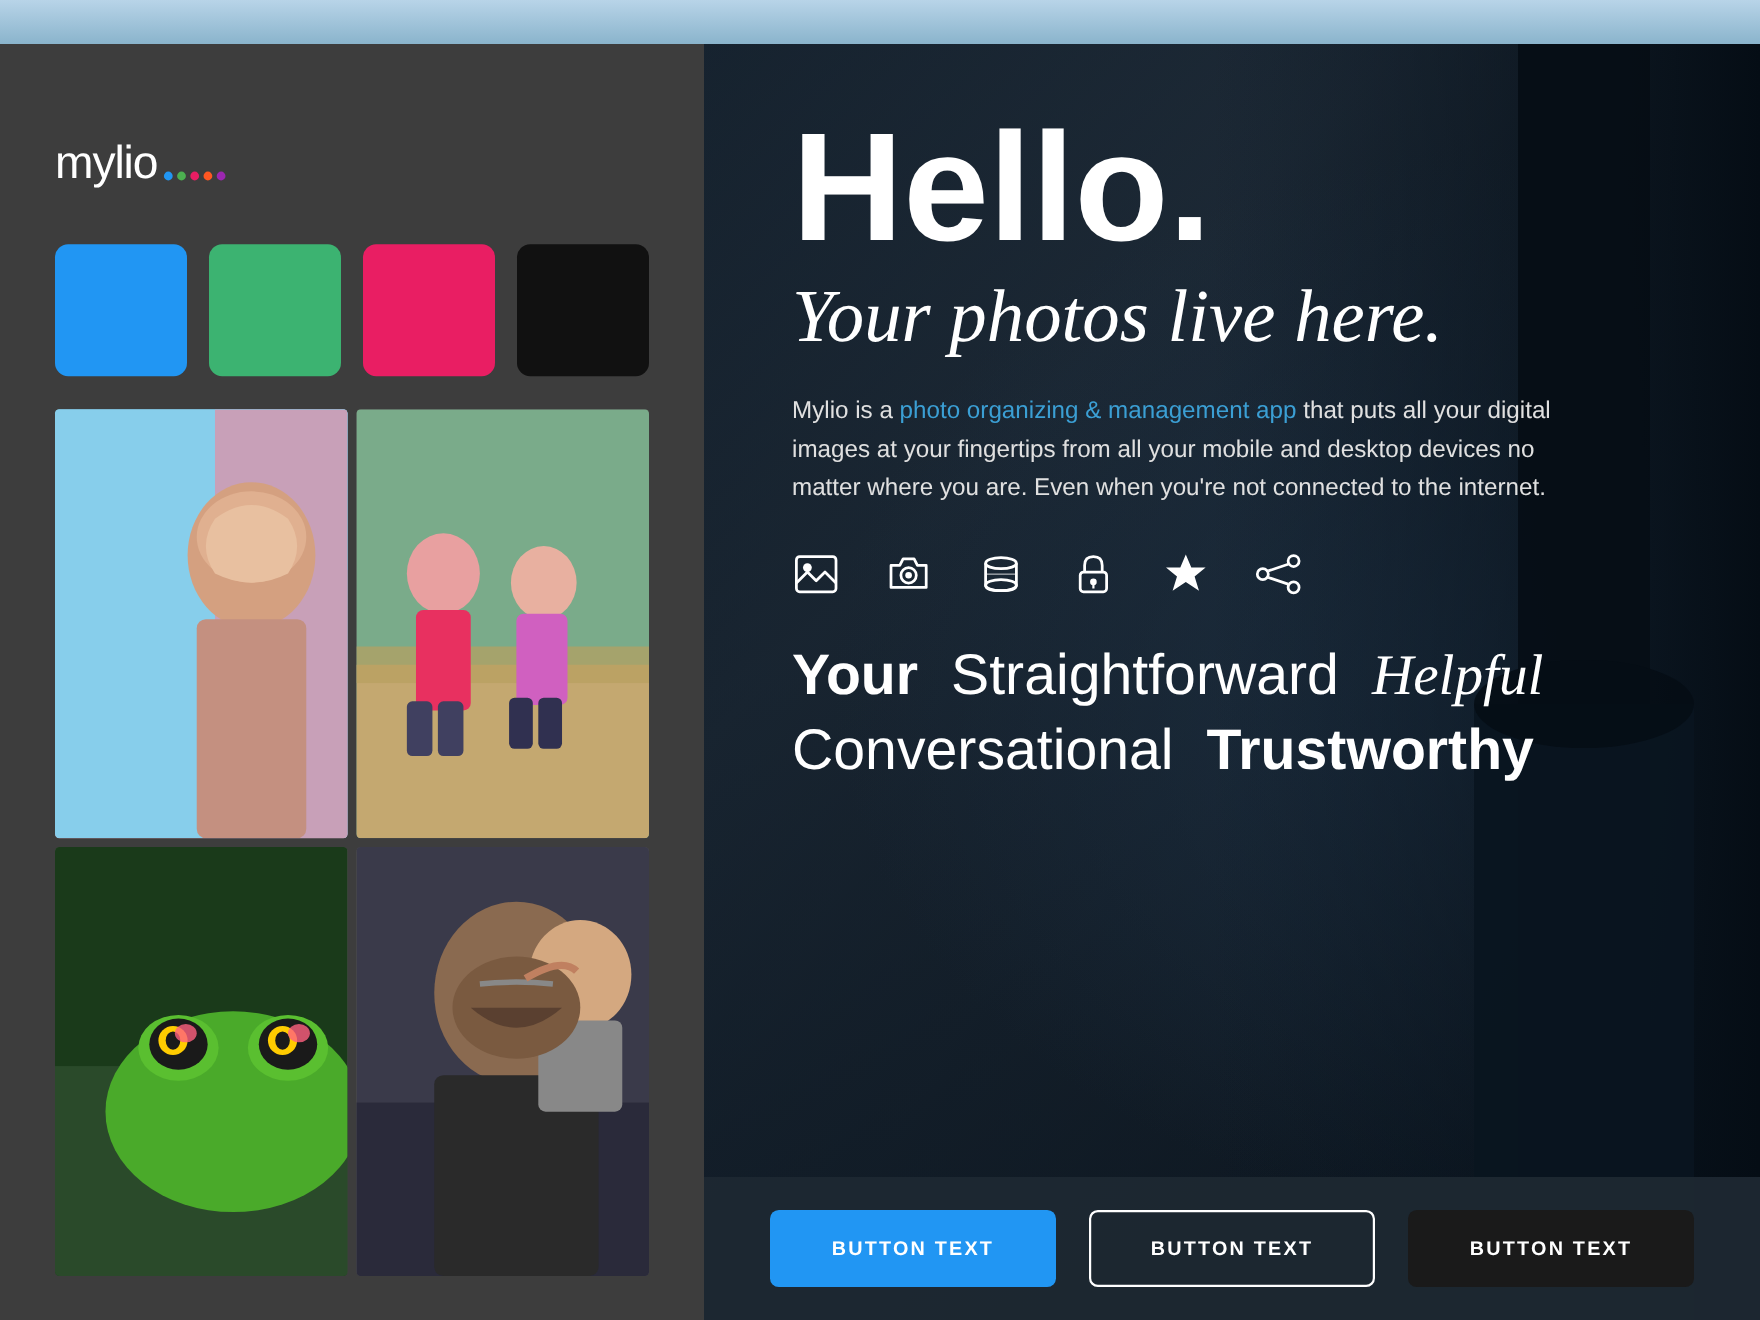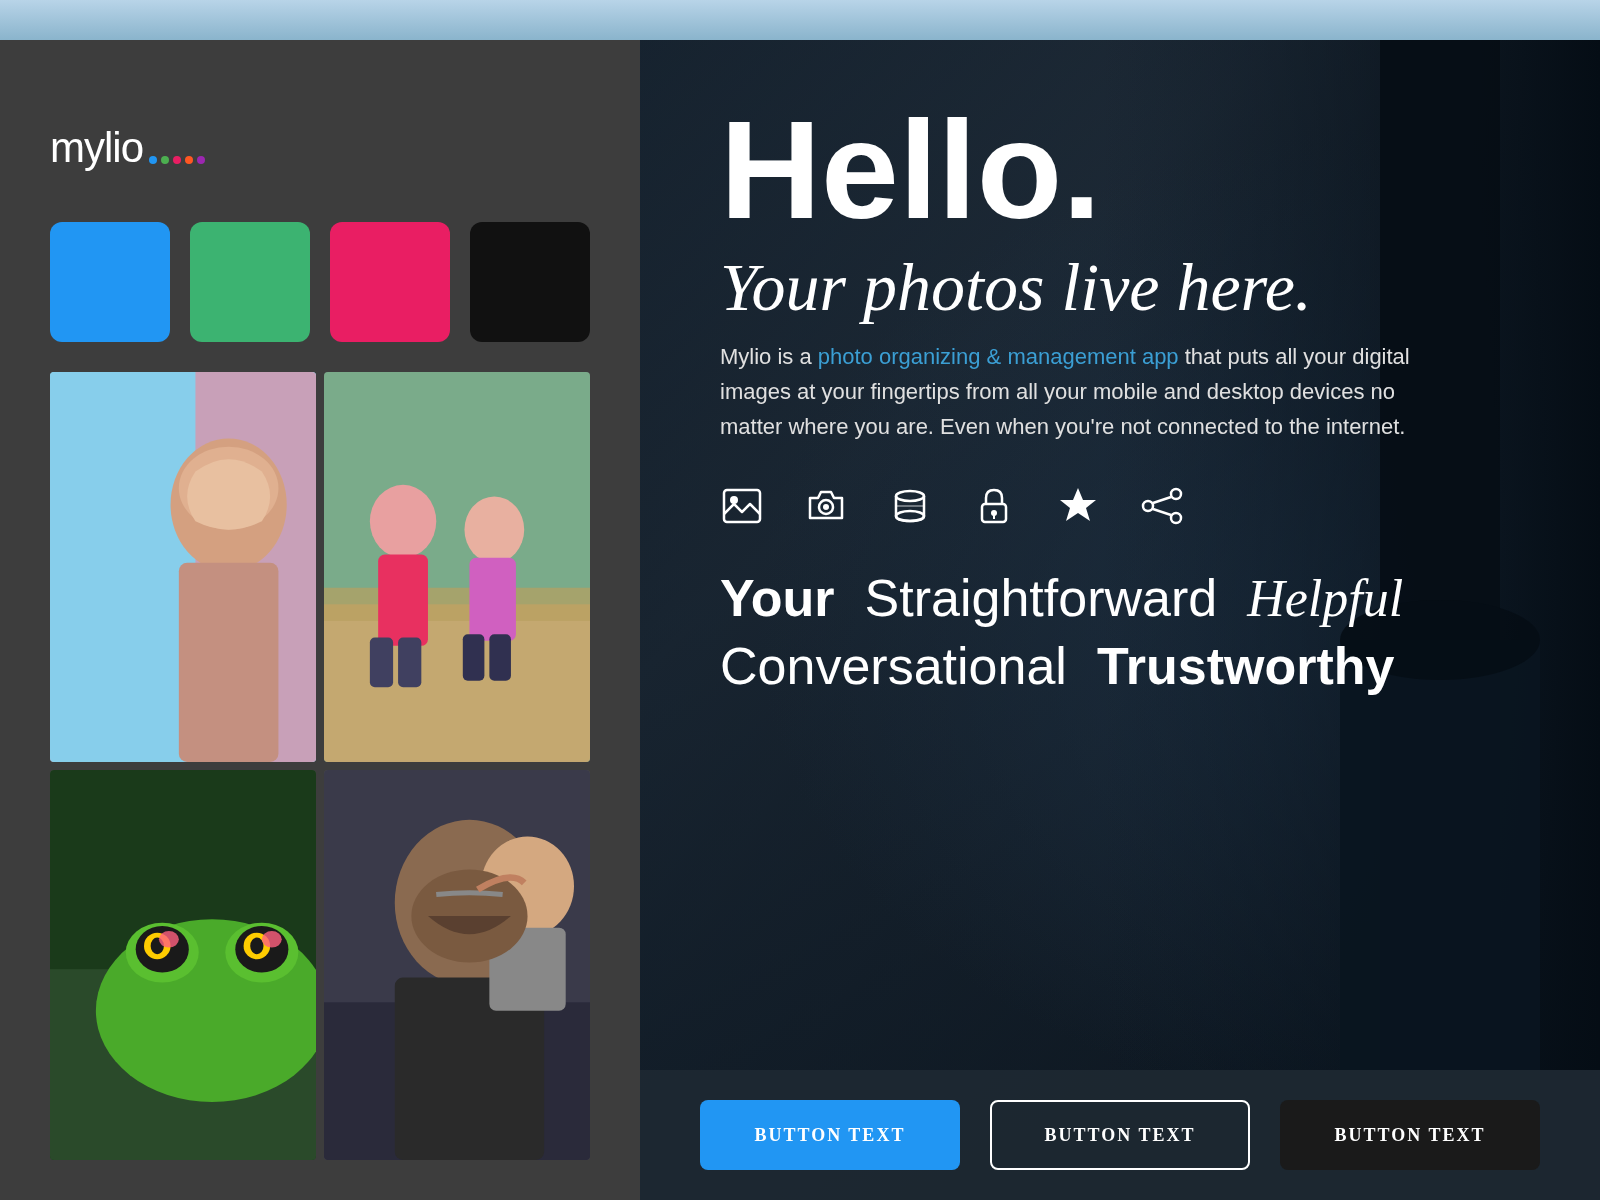--- a/index.html
+++ b/index.html
@@ -127,21 +127,21 @@
       color: white;
       line-height: 1;
       margin-bottom: 10px;
       font-family: 'Arial Black', 'Arial', sans-serif;
     }
 
     .tagline-text {
       font-size: 68px;
       color: white;
       line-height: 1.1;
-      margin-bottom: 14px;
+      margin-bottom: 30px;
       font-style: italic;
       font-family: 'Georgia', serif;
       font-weight: 400;
     }
 
     .description-text {
       font-size: 22px;
       color: #e0e0e0;
       line-height: 1.6;
       max-width: 700px;
@@ -212,21 +212,21 @@
       height: 70px;
       width: 280px;
       border-radius: 8px;
       font-size: 18px;
       font-weight: 700;
       letter-spacing: 2px;
       cursor: pointer;
       display: flex;
       align-items: center;
       justify-content: center;
-      font-family: Liberation Serif, serif;
+      font-family: Liberation Sans, sans-serif;
     }
 
     .btn-blue {
       background: #2196F3;
       color: white;
       border: none;
     }
 
     .btn-outline {
       background: transparent;

